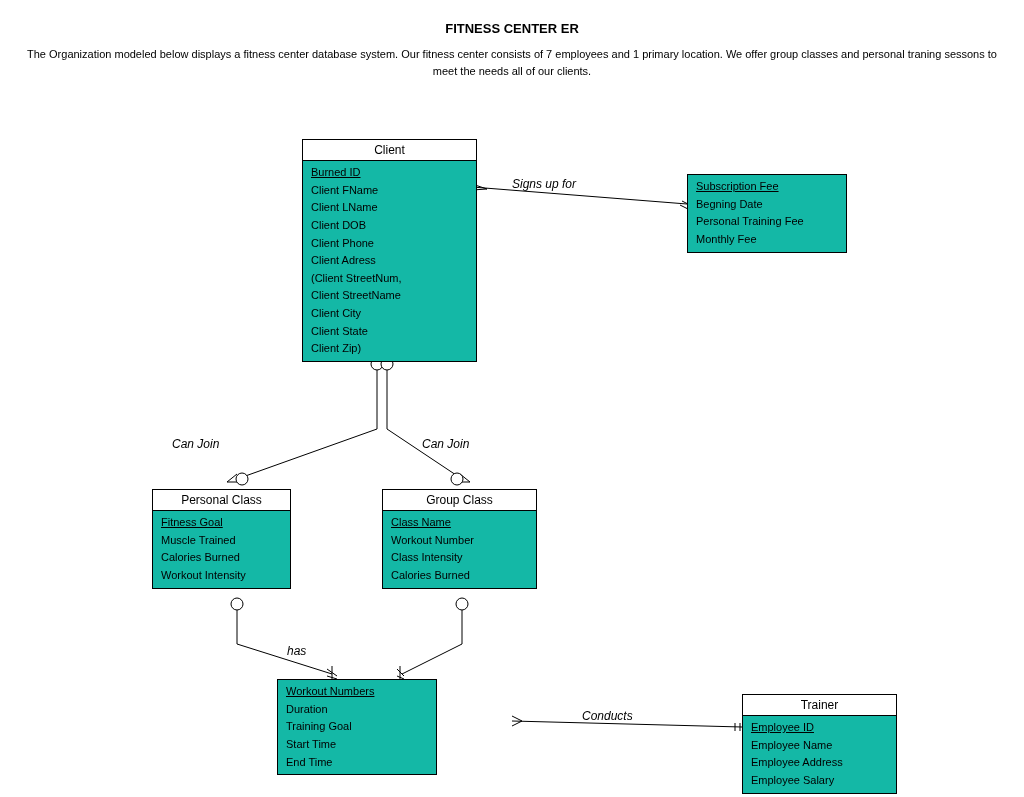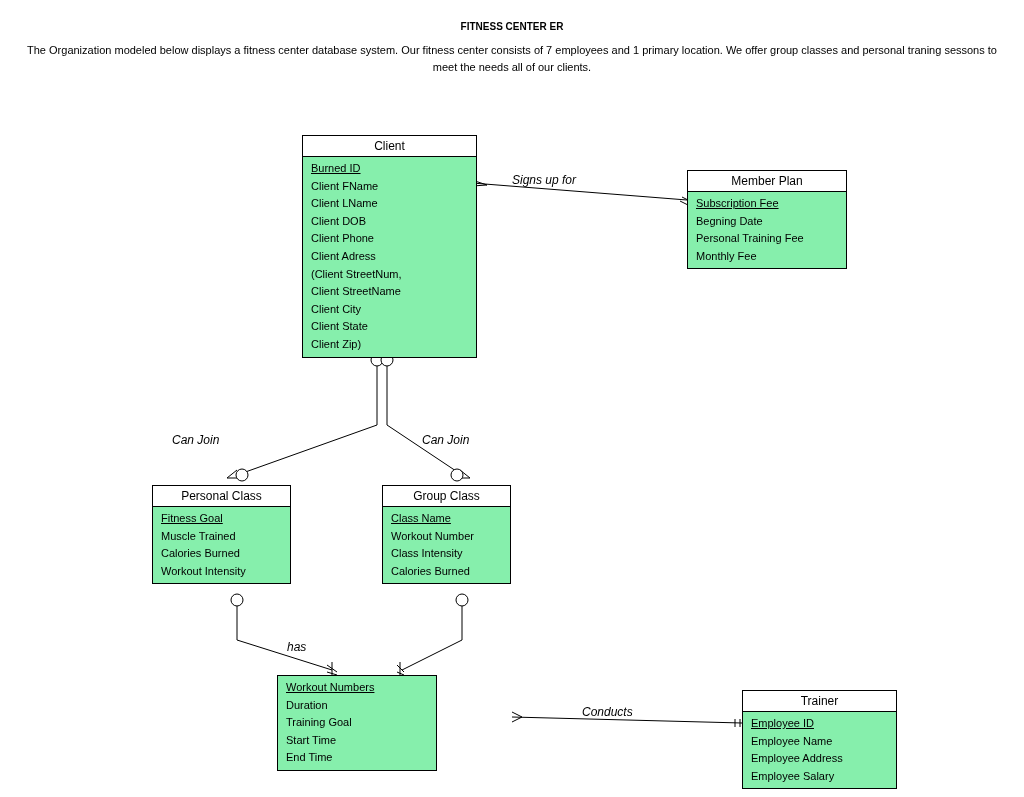--- a/index.html
+++ b/index.html
@@ -15,40 +15,40 @@
     .page {
       width: 1024px;
       min-height: 797px;
       background: #fff;
       position: relative;
       padding: 20px;
     }
     .title {
       text-align: center;
       font-weight: bold;
-      font-size: 10px;
+      font-size: 13px;
       line-height: 1.4;
       margin-bottom: 8px;
     }
     .description {
       text-align: center;
       font-size: 11px;
       margin-bottom: 10px;
       line-height: 1.5;
     }
     .diagram {
       position: relative;
       width: 980px;
       height: 710px;
       margin: 0 auto;
     }
     .entity-box {
       position: absolute;
       border: 1px solid #000;
-      background: #86efac;
+      background: #14b8a6;
       min-width: 120px;
     }
     .entity-header {
       text-align: center;
       border-bottom: 1px solid #000;
       padding: 3px 8px;
       font-size: 12px;
       background: #fff;
     }
     .entity-body {
@@ -165,40 +165,39 @@
         <div class="entity-attr">Client Adress</div>
         <div class="entity-attr">(Client StreetNum,</div>
         <div class="entity-attr">Client StreetName</div>
         <div class="entity-attr">Client City</div>
         <div class="entity-attr">Client State</div>
         <div class="entity-attr">Client Zip)</div>
       </div>
     </div>
 
     <div class="entity-box" style="left:665px;top:85px;width:160px;">
-      <div class="entity-header">Member Plan</div>
       <div class="entity-body">
         <div class="entity-attr underline">Subscription Fee</div>
         <div class="entity-attr">Begning  Date</div>
         <div class="entity-attr">Personal Training Fee</div>
         <div class="entity-attr">Monthly Fee</div>
       </div>
     </div>
 
     <div class="entity-box" style="left:130px;top:400px;width:139px;">
       <div class="entity-header">Personal Class</div>
       <div class="entity-body">
         <div class="entity-attr underline">Fitness Goal</div>
         <div class="entity-attr">Muscle Trained</div>
         <div class="entity-attr">Calories Burned</div>
         <div class="entity-attr">Workout Intensity</div>
       </div>
     </div>
 
-    <div class="entity-box" style="left:360px;top:400px;width:129px;">
+    <div class="entity-box" style="left:360px;top:400px;width:155px;">
       <div class="entity-header">Group Class</div>
       <div class="entity-body">
         <div class="entity-attr underline">Class Name</div>
         <div class="entity-attr">Workout Number</div>
         <div class="entity-attr">Class Intensity</div>
         <div class="entity-attr">Calories Burned</div>
       </div>
     </div>
 
     <div class="entity-box" style="left:255px;top:590px;width:160px;">

